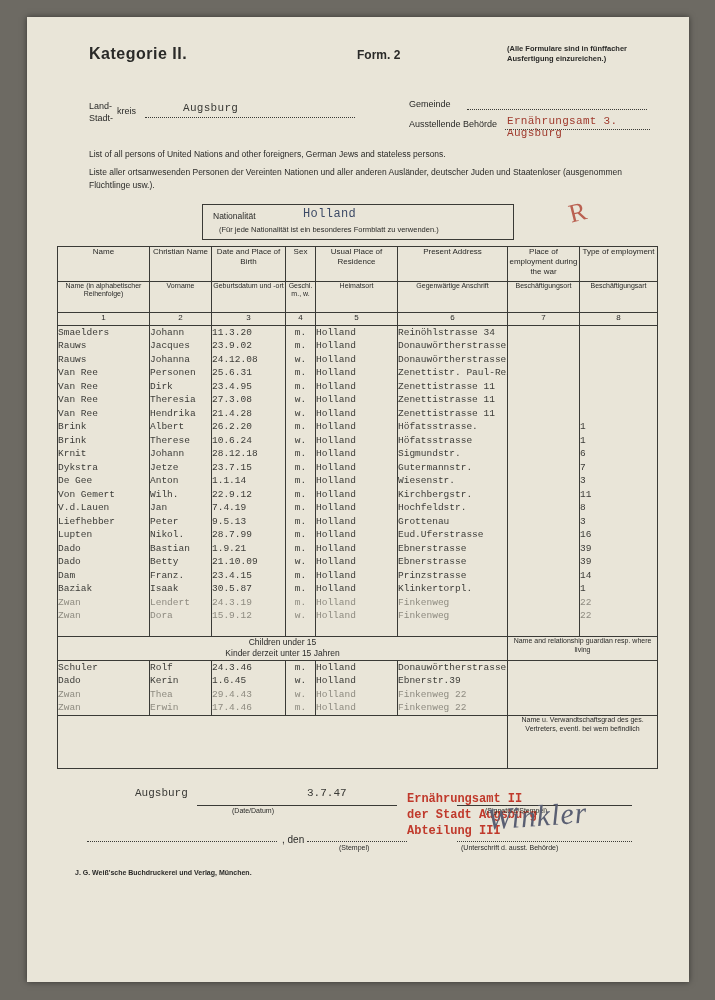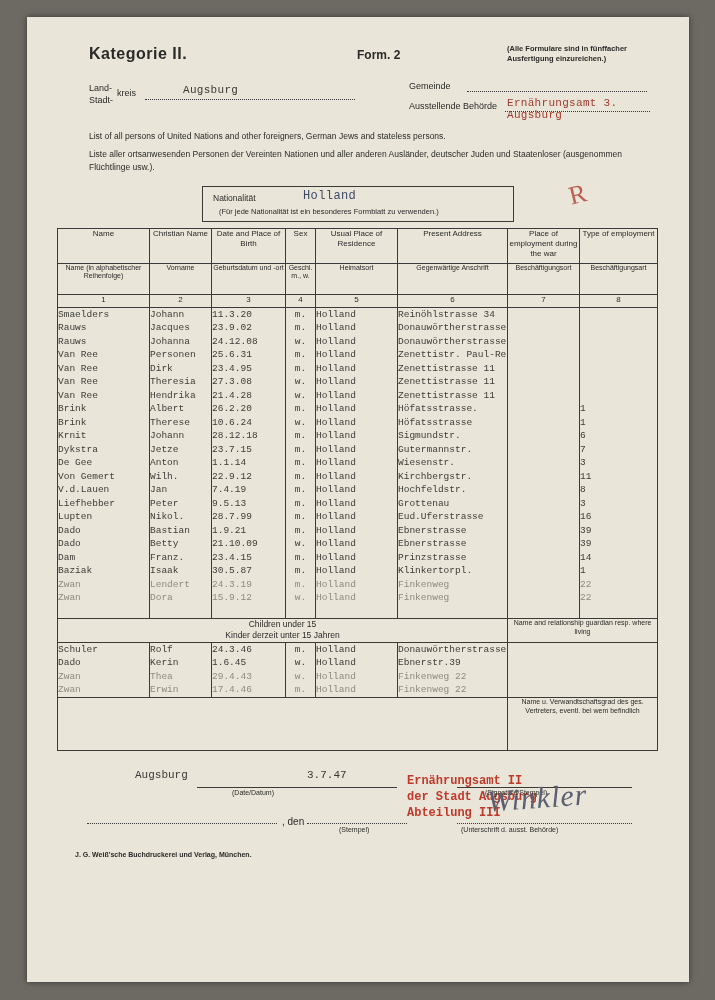--- a/index.html
+++ b/index.html
@@ -31,21 +31,21 @@
   .form2{
     position:absolute;left:300px;top:9px;
     font-size:12px;font-weight:bold;
   }
   .note-right{
     position:absolute;left:450px;top:5px;
     font-size:7.5px;font-weight:bold;line-height:1.35;
     text-align:left;
   }
   
-  .idline{position:relative;height:40px;margin-top:6px;text-decoration:underline;}
+  .idline{position:relative;height:40px;margin-top:24px;text-decoration:underline;}
   .land{position:absolute;left:32px;top:4px;font-size:9px;}
   .stadt{position:absolute;left:32px;top:16px;font-size:9px;}
   .kreis{position:absolute;left:60px;top:9px;font-size:9px;}
   .dot-line{
     position:absolute;
     border-bottom:1px dotted #3a3a36;
     height:0;
   }
   .gemeinde{position:absolute;left:352px;top:2px;font-size:9px;}
   .behoerde{position:absolute;left:352px;top:22px;font-size:9px;}

